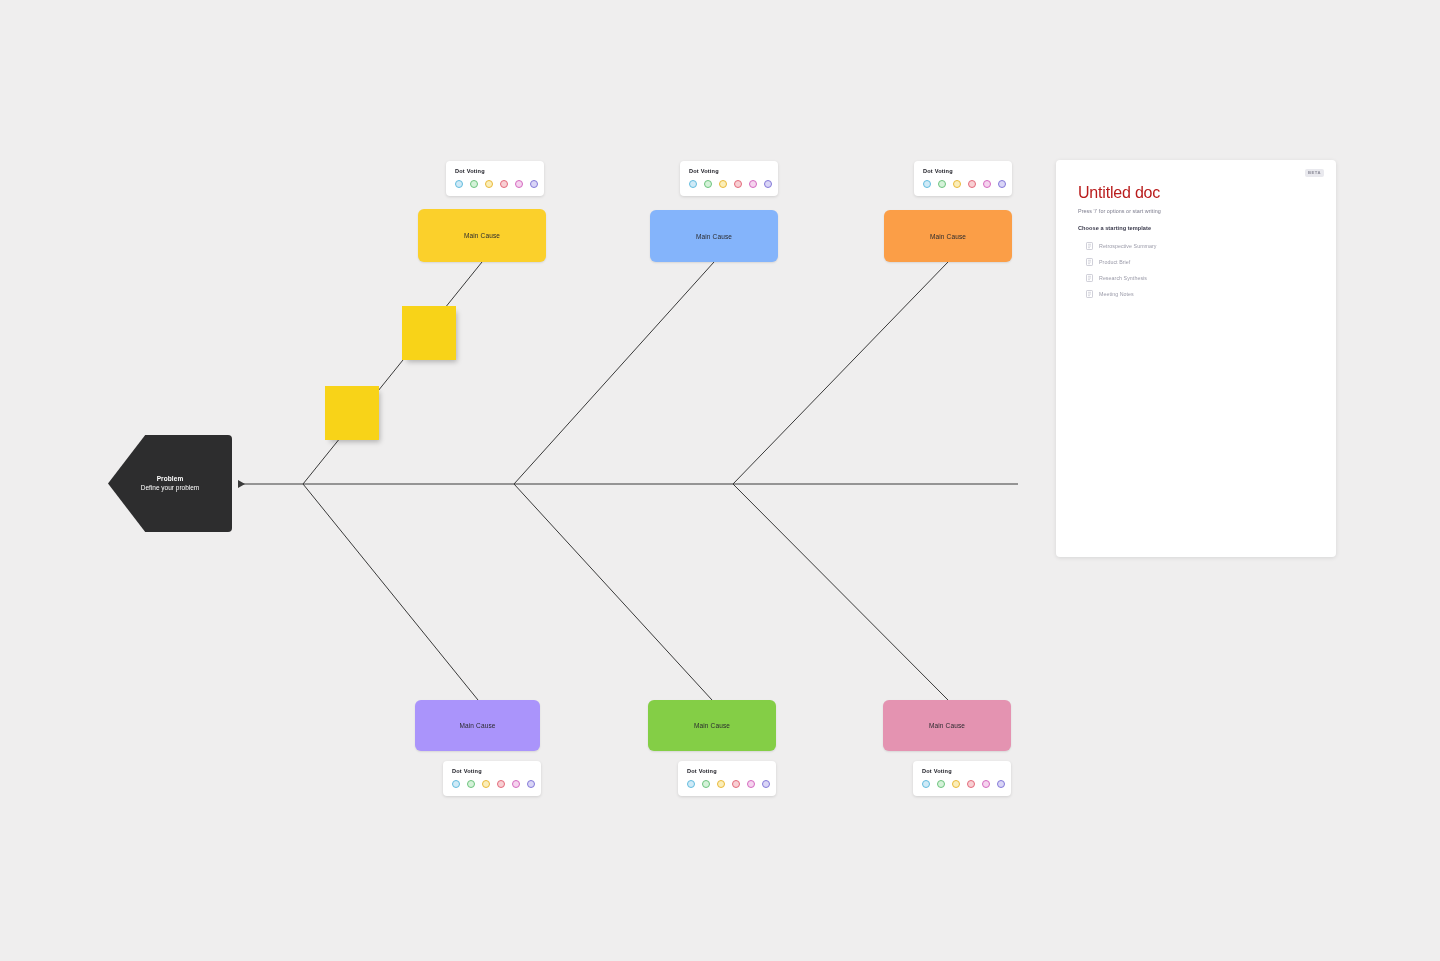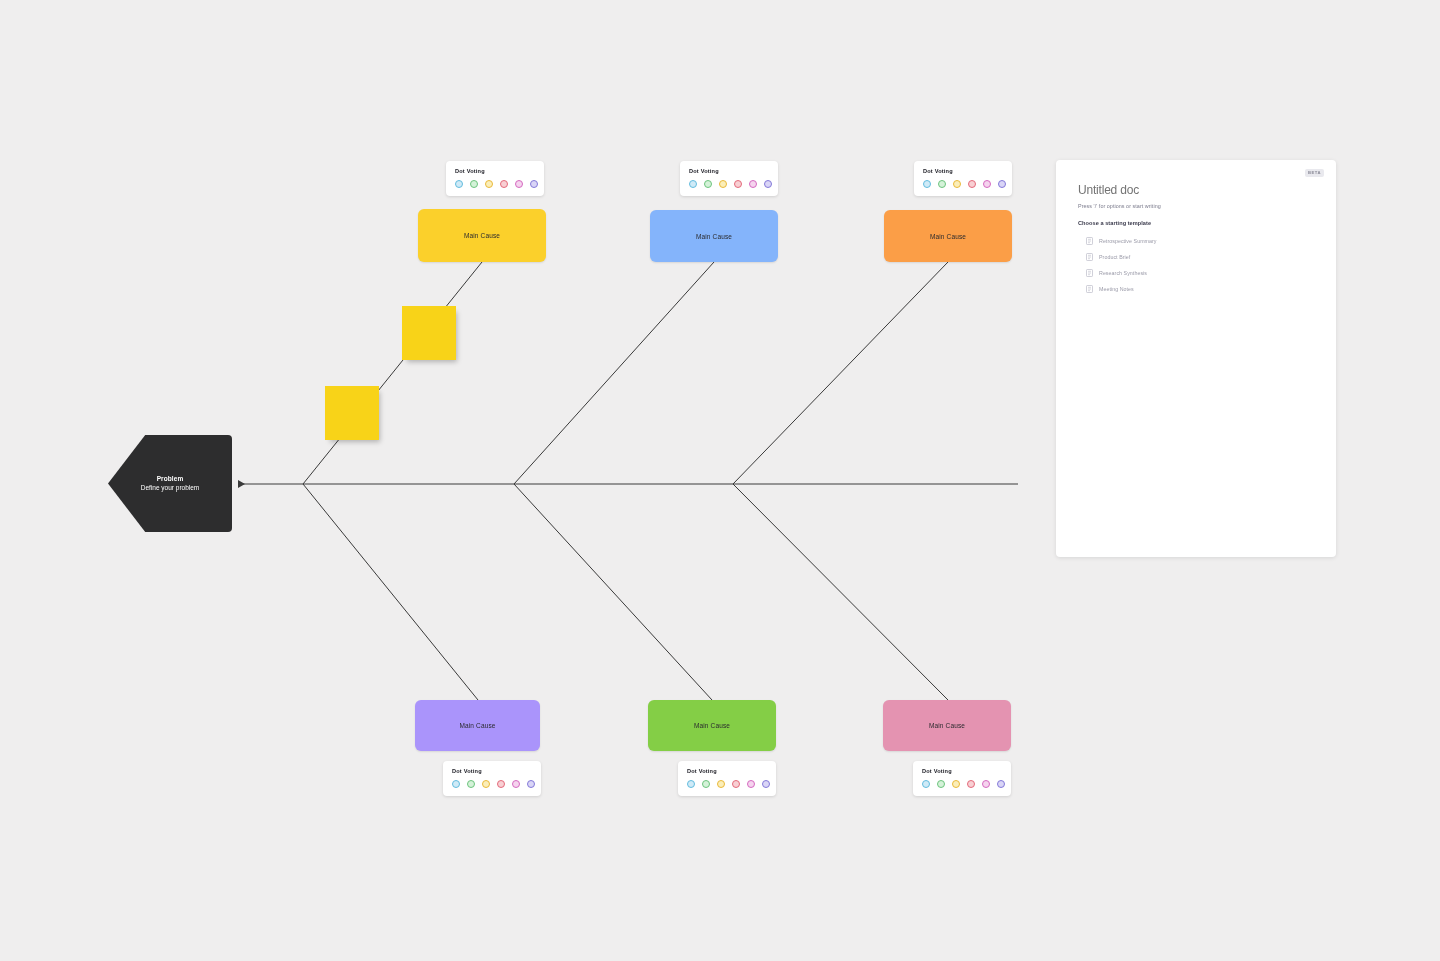--- a/index.html
+++ b/index.html
@@ -126,23 +126,23 @@
     font-weight: bold;
     letter-spacing: .5px;
     color: #8a8a97;
     background: #e9e9ee;
     border-radius: 2px;
     padding: 2px 3px;
     line-height: 1;
   }
   .doc-body { padding: 24px 22px 0 22px; }
   .doc-title {
-    font-size: 12px;
+    font-size: 16px;
     font-weight: normal;
-    color: #737373;
+    color: #b91c1c;
     letter-spacing: -.2px;
     line-height: 1.1;
   }
   .doc-hint {
     margin-top: 6px;
     font-size: 5.4px;
     color: #7b7b8c;
     letter-spacing: .05px;
   }
   .doc-section {

